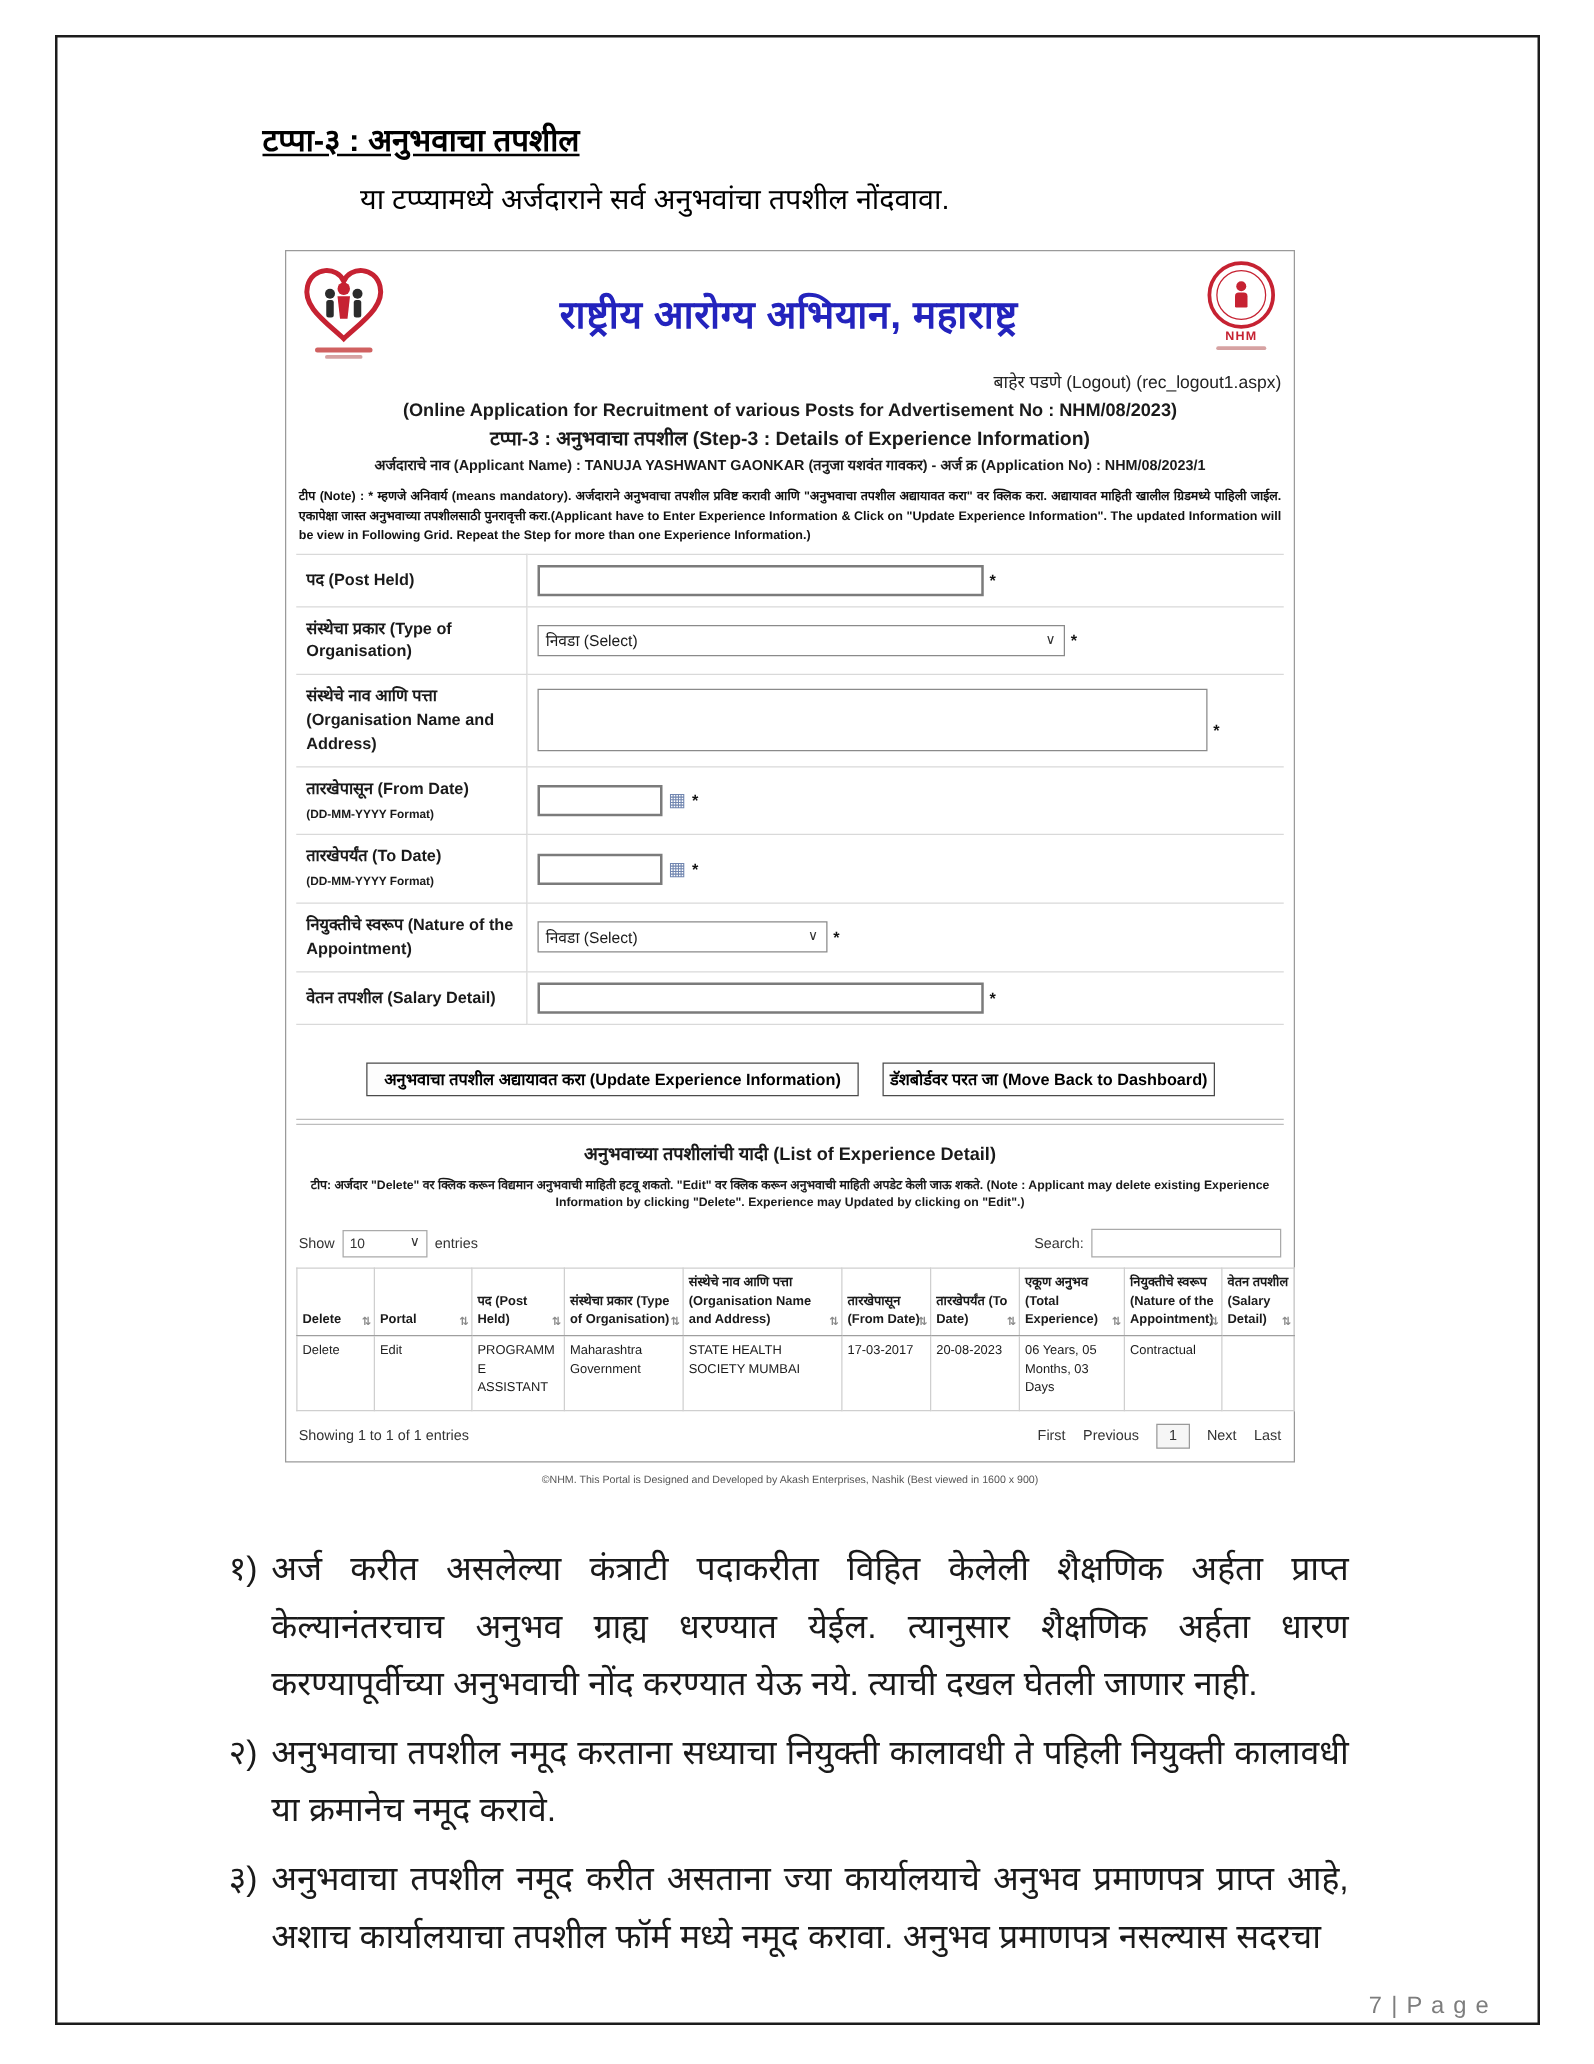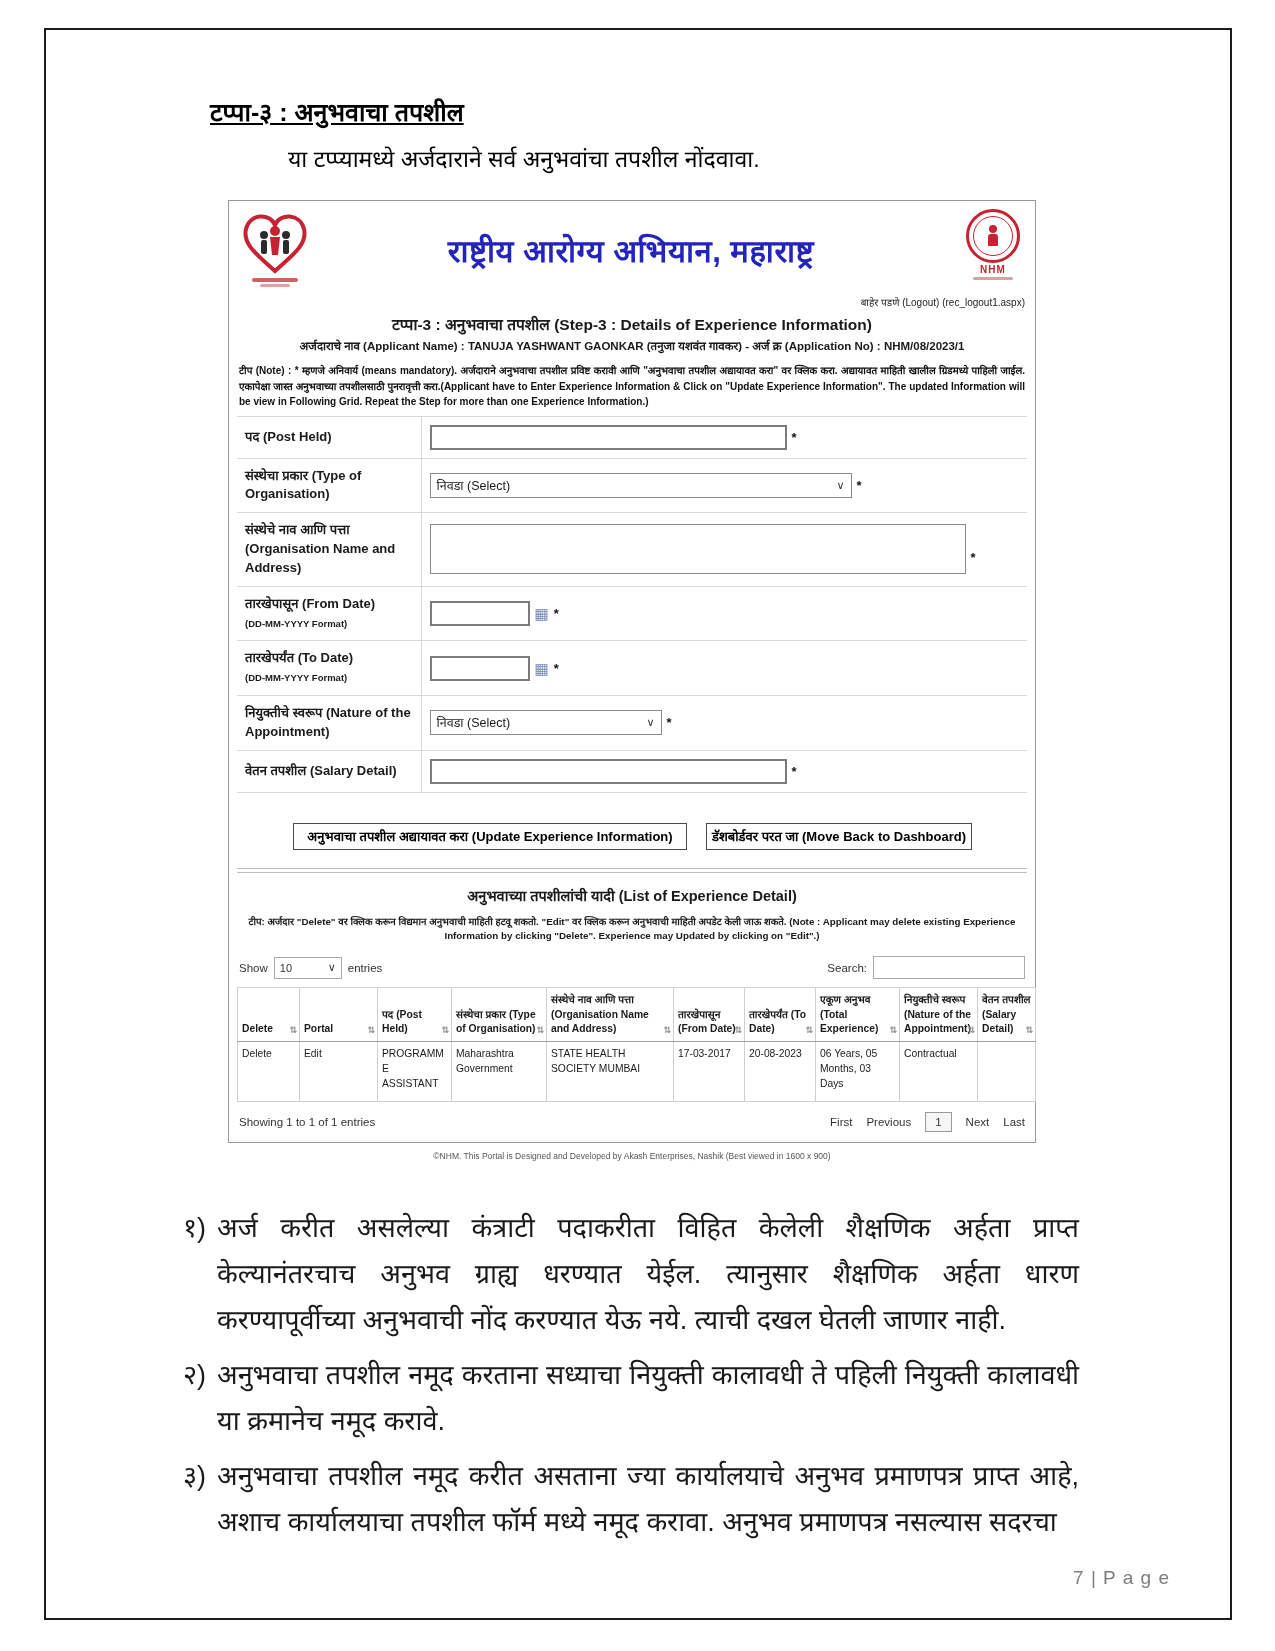--- a/index.html
+++ b/index.html
@@ -29,21 +29,21 @@
   .nhm-ring { width:54px; height:54px; border-radius:50%; border:3px solid #c62232;
     display:flex; align-items:center; justify-content:center; background:#fff; }
   .nhm-ring-inner { width:40px; height:40px; border-radius:50%; border:1px solid #c62232;
     display:flex; align-items:center; justify-content:center; }
   .nhm-person { width:10px; height:22px; position:relative; }
   .nhm-person .head { width:8px; height:8px; border-radius:50%; background:#c62232; margin:0 auto; }
   .nhm-person .body { width:10px; height:12px; background:#c62232; border-radius:3px 3px 1px 1px; margin-top:1px; }
   .nhm-text { font-size:10px; font-weight:bold; color:#c62232; margin-top:1px; letter-spacing:1px; }
   .nhm-cap { width:40px; height:3px; background:#c47a7a; margin-top:2px; border-radius:2px; opacity:.7; }
 
-  .logout-row { text-align:right; font-size:10px; color:#222; padding:4px 2px 2px 0; }
+  .logout-row { text-align:right; font-size:14px; color:#222; padding:4px 2px 2px 0; }
   .logout-row span { cursor:pointer; }
 
   .center-lines { text-align:center; margin-top:2px; }
   .cl1 { font-size:15.5px; font-weight:bold; line-height:24px; }
   .cl2 { font-size:14.5px; font-weight:bold; line-height:22px; }
   .cl3 { font-size:15.5px; font-weight:bold; line-height:24px; }
   .cl4 { font-size:11.5px; font-weight:bold; line-height:18px; }
 
   .mandatory-note { font-size:10px; font-weight:bold; line-height:1.55; text-align:justify;
     margin:8px 2px 6px 2px; color:#111; }
@@ -107,21 +107,21 @@
   .pager .current { border:1px solid #9a9a9a; background:#f6f6f6; padding:3px 9px; cursor:pointer; }
 
   .shot-footer { margin:8px 0 0 228px; width:808px; text-align:center; font-size:8.5px; color:#555; }
 
   
   .notes { margin:44px 0 0 183px; width:896px; }
   .note-item { display:flex; margin-bottom:9px; }
   .note-item .num { flex:0 0 34px; font-size:27px; line-height:46px; }
   .note-item .txt { flex:1; font-size:27px; line-height:46px; text-align:justify; }
 
-  .page-number { margin-top:22px; margin-right:105px; text-align:right;
+  .page-number { margin-top:22px; margin-right:83px; text-align:right;
     font-size:19px; color:#7d7d7d; letter-spacing:1px; }
 </style>
 </head>
 <body>
 
 <div class="page-frame"></div>
 
 <h1 class="doc-title">टप्पा-३ : अनुभवाचा तपशील</h1>
 <p class="doc-subtitle">या टप्प्यामध्ये अर्जदाराने सर्व अनुभवांचा तपशील नोंदवावा.</p>
 
@@ -155,20 +155,21 @@
         <div class="nhm-text">NHM</div>
         <div class="nhm-cap"></div>
       </div>
     </div>
 
     <div class="logout-row">
       <span>बाहेर पडणे (Logout) (rec_logout1.aspx)</span>
     </div>
 
     <div class="center-lines">
+      <div class="cl2">(Online Application for Recruitment of various Posts for Advertisement No : NHM/08/2023)</div>
       <div class="cl3">टप्पा-3 : अनुभवाचा तपशील (Step-3 : Details of Experience Information)</div>
       <div class="cl4">अर्जदाराचे नाव (Applicant Name) : TANUJA YASHWANT GAONKAR (तनुजा यशवंत गावकर) - अर्ज क्र (Application No) : NHM/08/2023/1</div>
     </div>
 
     <div class="form-section">
       <p class="mandatory-note">टीप (Note) : *  म्हणजे अनिवार्य (means mandatory). अर्जदाराने अनुभवाचा तपशील प्रविष्ट करावी आणि "अनुभवाचा तपशील अद्यायावत करा" वर क्लिक करा. अद्यायावत माहिती खालील ग्रिडमध्ये पाहिली जाईल. एकापेक्षा जास्त अनुभवाच्या तपशीलसाठी पुनरावृत्ती करा.(Applicant have to Enter Experience Information &amp; Click on "Update Experience Information". The updated Information will be view in Following Grid. Repeat the Step for more than one Experience Information.)</p>
 
       <table class="form-table">
         <tbody>
           <tr>

